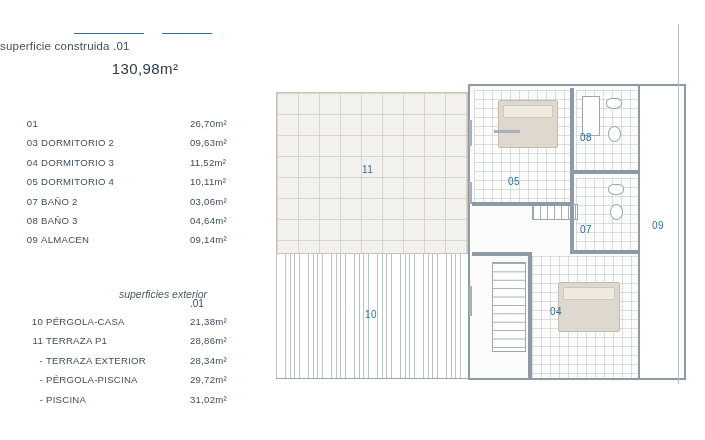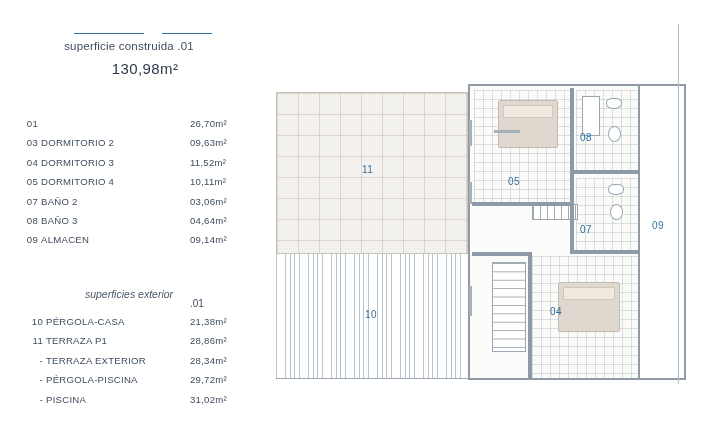--- a/index.html
+++ b/index.html
@@ -33,21 +33,21 @@
     height: 1px;
     background: #2f6f9e;
   }
   .rule-top-left  { left: 74px;  top: 33px; width: 70px; }
   .rule-top-right { left: 162px; top: 33px; width: 50px; }
 
   .title-built {
     position: absolute;
     left: 0; top: 40px;
     width: 258px;
-    text-align: center;
+    text-align: left;
     font-size: 11.5px;
     letter-spacing: .2px;
     color: #3f4d5c;
   }
   .area-built {
     position: absolute;
     left: 16px; top: 60px;
     width: 258px;
     text-align: center;
     font-size: 15px;
@@ -57,21 +57,21 @@
   .sub-title {
     position: absolute;
     left: 0;
     width: 258px;
     text-align: center;
     font-size: 10.5px;
     font-style: italic;
     color: #4a5866;
   }
   .sub-util { top: 96px; }
-  .sub-ext  { top: 288px; }
+  .sub-ext  { top: 288px; padding-left: 34px; }
 
   .list {
     position: absolute;
     left: 22px;
     width: 230px;
   }
   .list-util { top: 118px; }
   .list-ext  { top: 316px; }
 
   .row {

